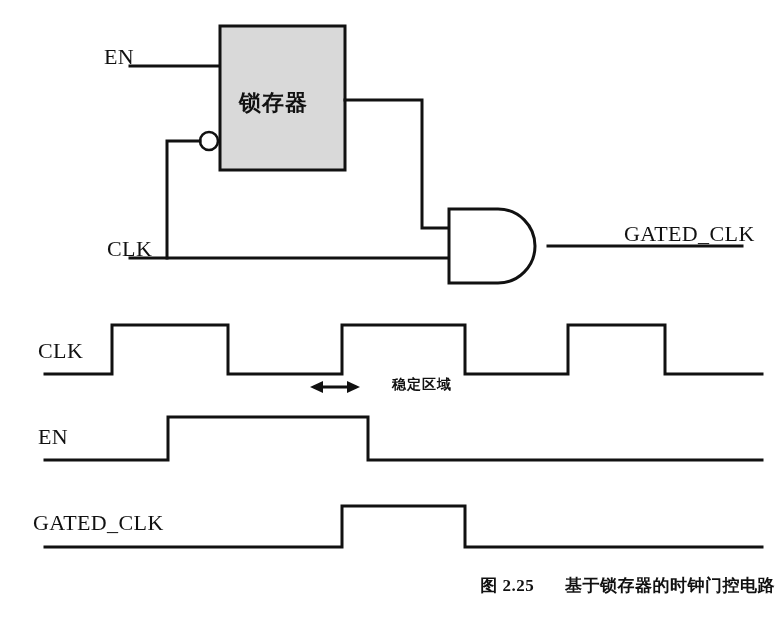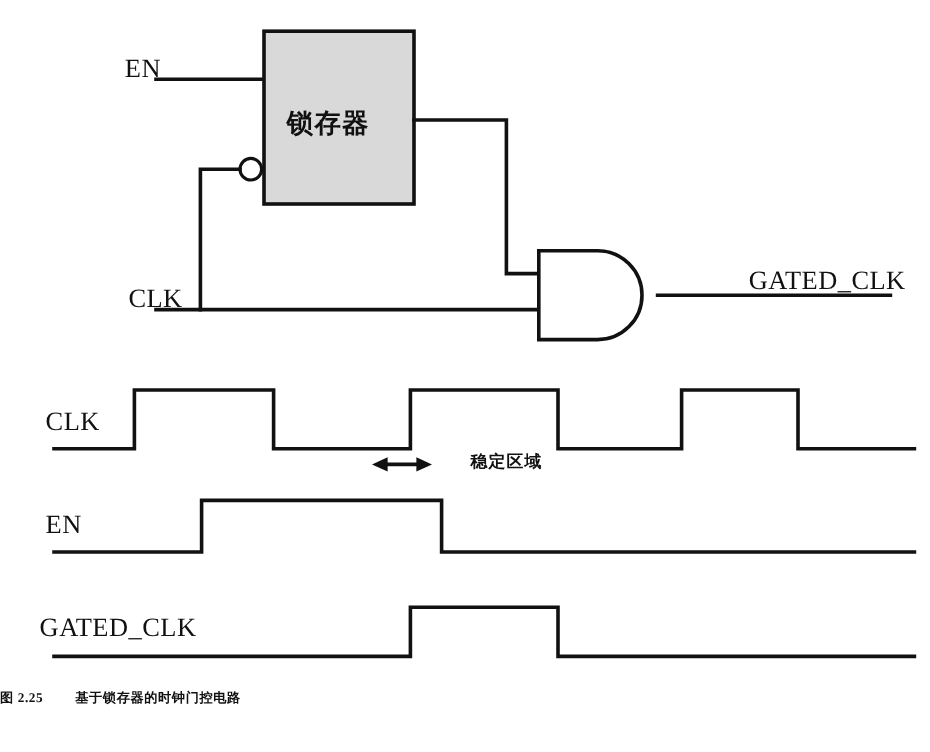--- a/index.html
+++ b/index.html
@@ -87,23 +87,23 @@
   #label-gated-clk-port { left: 624px; top: 221px; }
   #label-clk-wave { left: 38px; top: 338px; }
   #label-en-wave { left: 38px; top: 424px; }
   #label-gated-clk-wave { left: 33px; top: 510px; }
   #label-stable-region { left: 364px; top: 376px; font-size: 14px; margin-left: 28px; }
   #figure-caption {
     position: absolute;
     left: 0;
     top: 574px;
     width: 775px;
-    text-align: left;
+    text-align: right;
     font-family: "DejaVu Sans", "Liberation Sans", sans-serif;
-    font-size: 11px;
+    font-size: 17px;
     font-weight: bold;
     color: #111111;
     letter-spacing: 0.5px;
   }
   #figure-caption .cap-num {
     font-family: "Liberation Serif", "DejaVu Serif", serif;
     font-weight: bold;
   }
   #figure-caption .cap-gap { display: inline-block; width: 18px; }
 </style>

